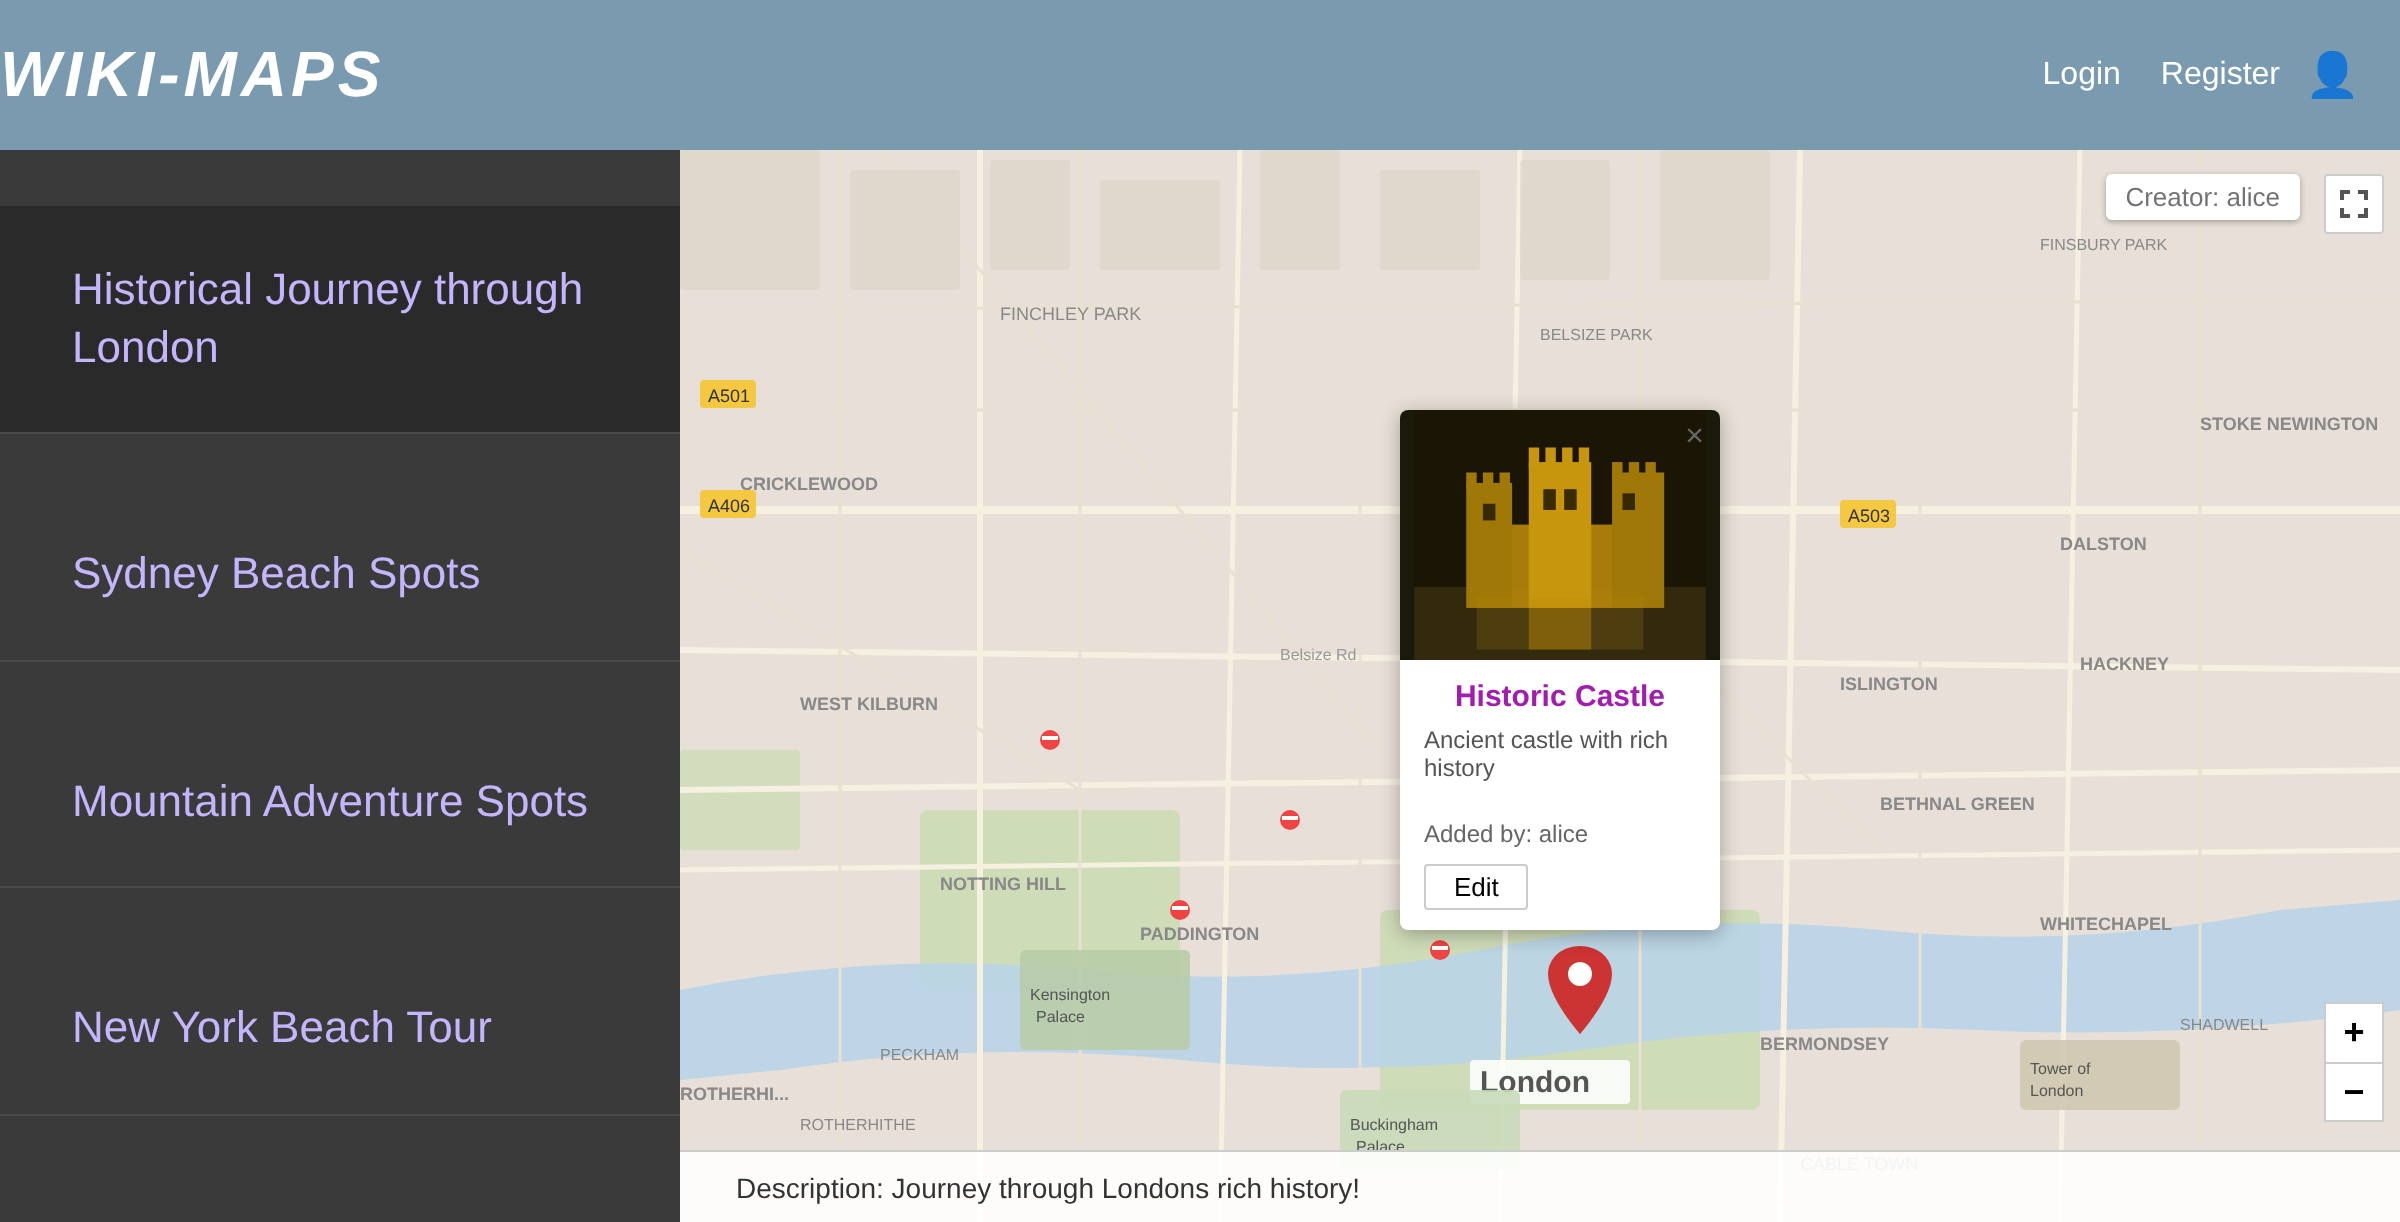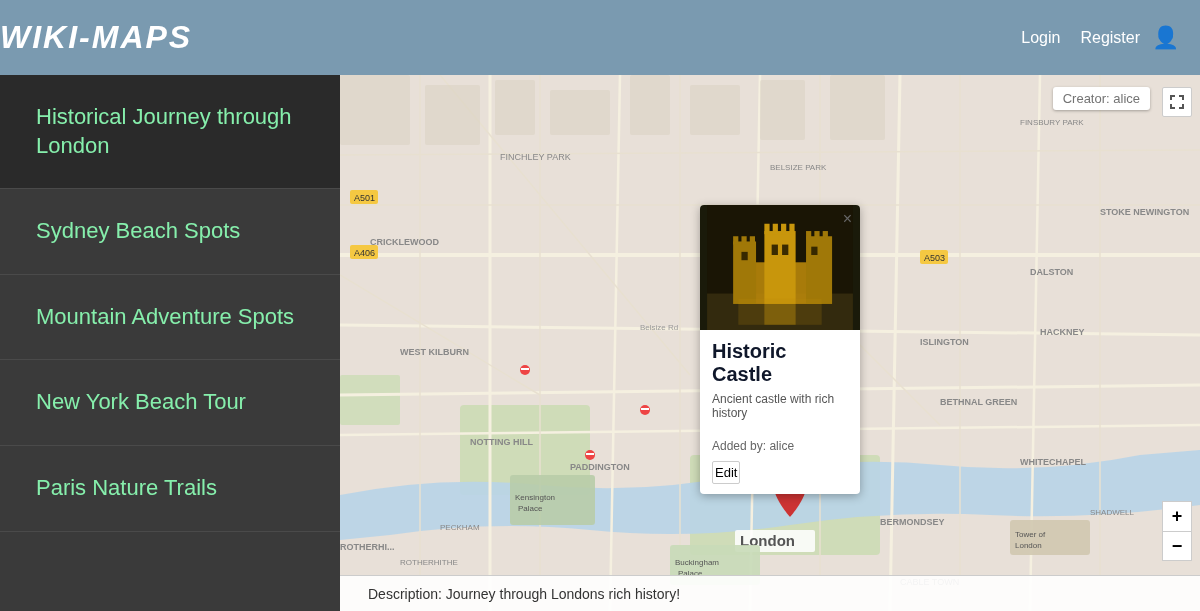--- a/index.html
+++ b/index.html
@@ -53,24 +53,25 @@
     #sidebar {
       width: 340px;
       background-color: #3a3a3a;
       flex-shrink: 0;
       overflow-y: auto;
     }
     .sidebar-item {
       padding: 28px 36px;
       border-bottom: 1px solid #4a4a4a;
       cursor: pointer;
-      color: #86efac;
+      color: #c4b5fd;
       font-size: 22px;
       font-weight: 400;
       line-height: 1.3;
+      margin-top: 28px;
     }
     .sidebar-item.active {
       background-color: #2a2a2a;
     }
 
     
     #map-container {
       flex: 1;
       position: relative;
       overflow: hidden;
@@ -201,39 +202,40 @@
     }
     
     #popup-image svg {
       width: 100%;
       height: 100%;
     }
     #popup-content {
       padding: 10px 12px;
     }
     #popup-title {
-      font-size: 20px;
+      font-size: 15px;
       font-weight: bold;
-      color: #0f172a;
+      color: #a21caf;
       margin-bottom: 6px;
+      text-align: center;
     }
     #popup-desc {
       font-size: 12px;
       color: #555;
       margin-bottom: 19px;
     }
     #popup-added {
       font-size: 12px;
       color: #666;
       margin-bottom: 8px;
     }
     #popup-edit-btn {
       border: 1px solid #ccc;
       background: white;
-      padding: 3px 2px;
+      padding: 3px 14px;
       font-size: 13px;
       cursor: pointer;
       border-radius: 2px;
     }
   </style>
 </head>
 <body>
 
 <div id="header">
   <div class="logo">WIKI-MAPS</div>

